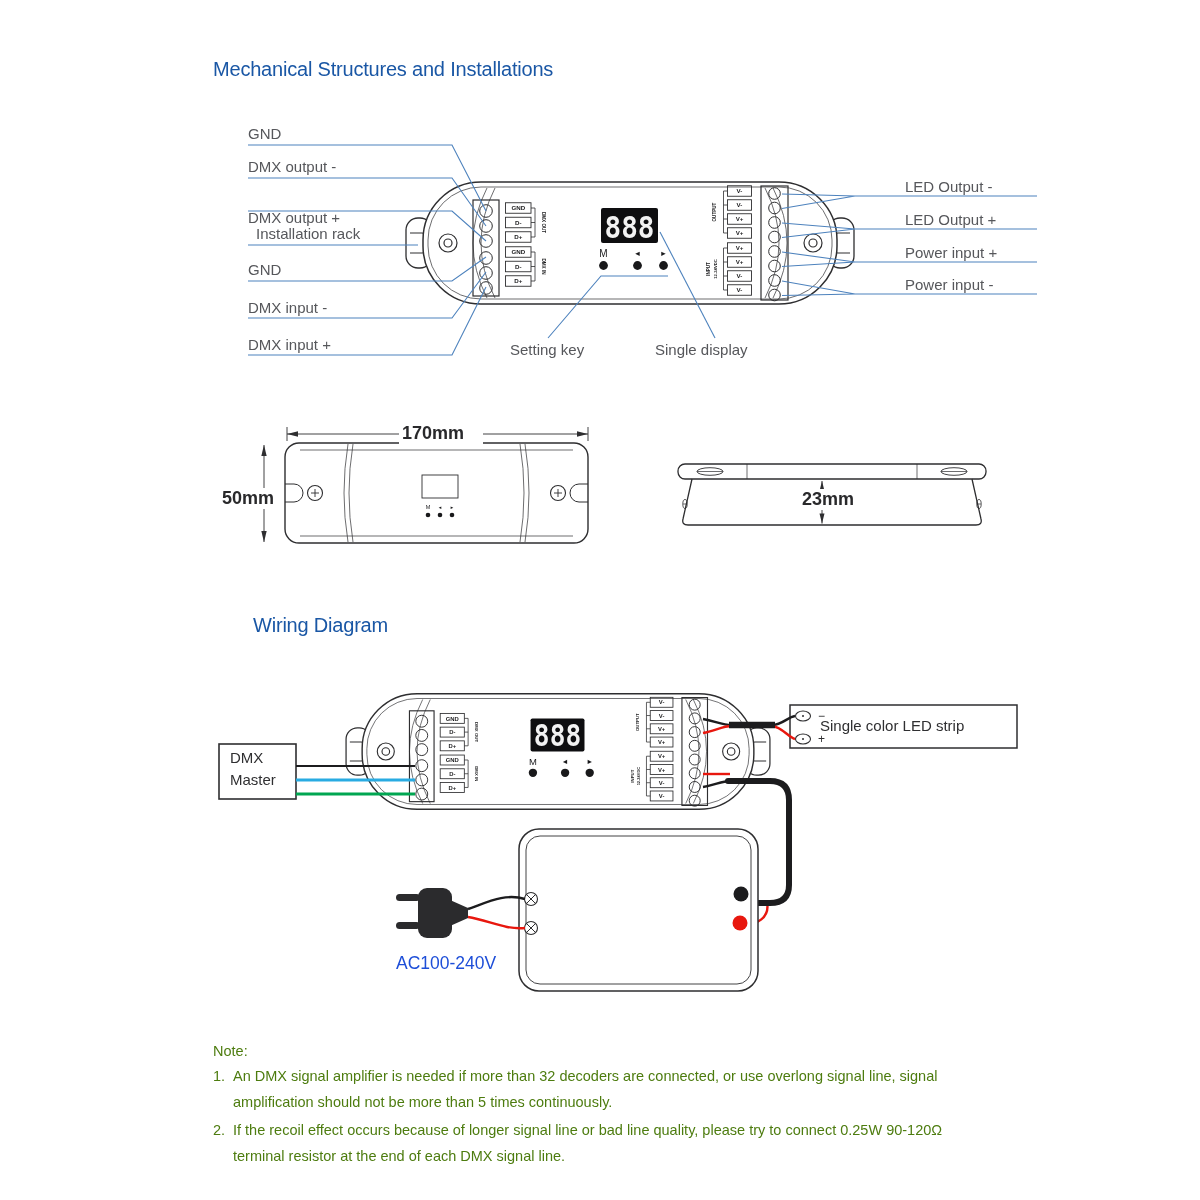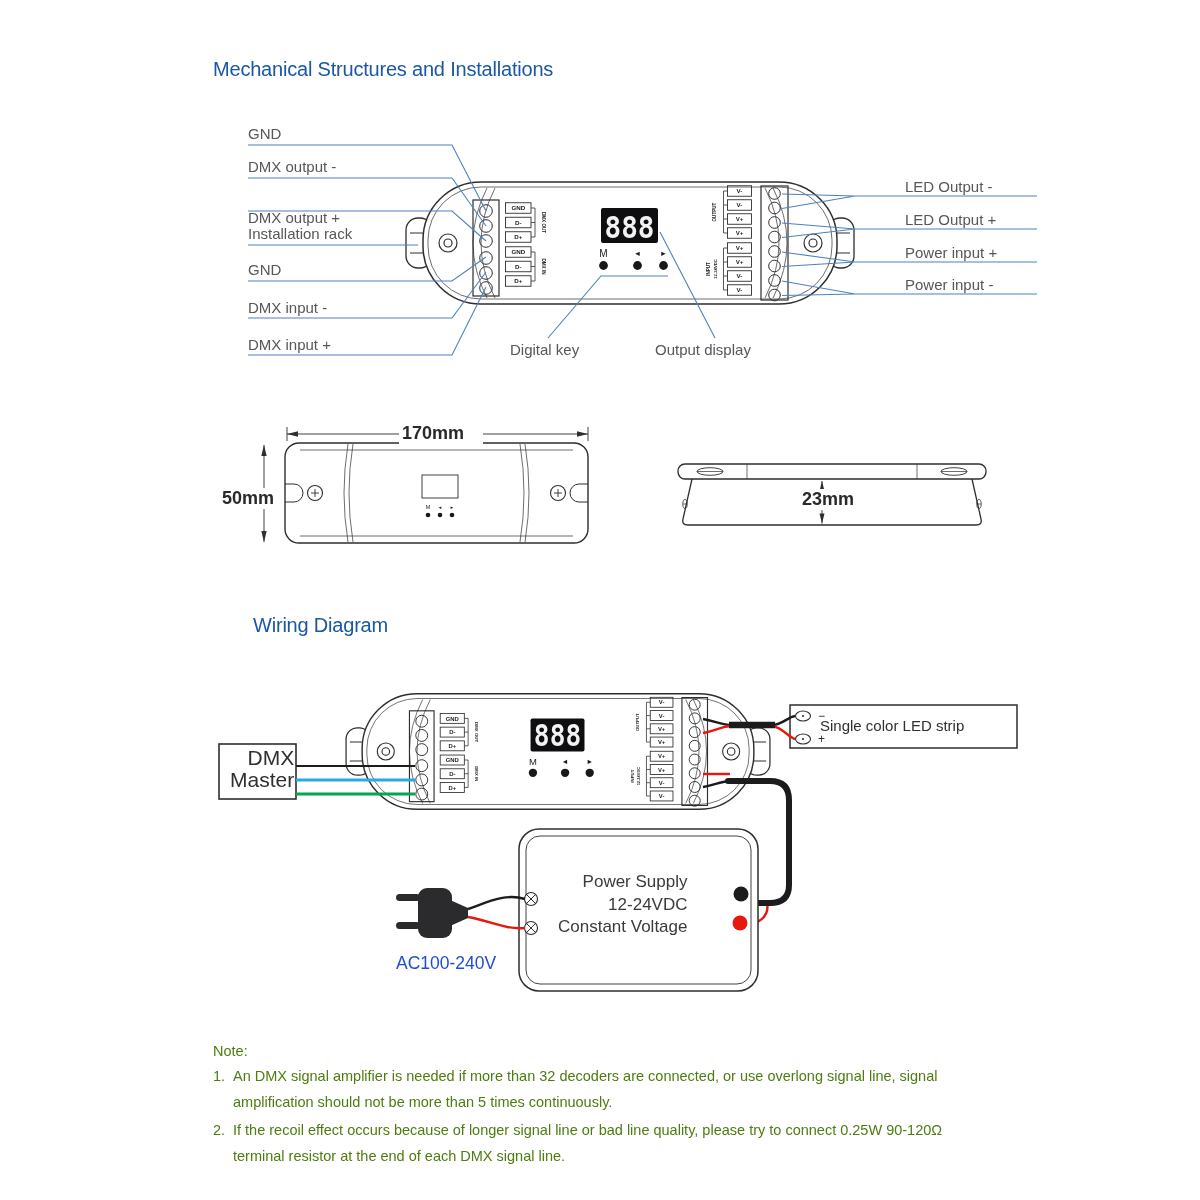--- a/index.html
+++ b/index.html
@@ -1,23 +1,23 @@
 <!DOCTYPE html>
 <html><head>
 <meta charset="utf-8">
 <style>
   html,body{margin:0;padding:0;background:#fff;}
   #page{position:relative;width:1200px;height:1200px;background:#fff;overflow:hidden;
         font-family:"Liberation Sans",sans-serif;color:#525357;}
-  .abs{position:absolute;text-align:right;}
+  .abs{position:absolute;}
   svg{position:absolute;overflow:visible;}
   .h1{font-size:20px;letter-spacing:-0.2px;font-weight:500;color:#1a57a5;}
   .lbl{font-size:15px;color:#56575b;white-space:nowrap;}
   .dim{font-size:18px;font-weight:600;color:#29292b;background:#fff;padding:0 3px;white-space:nowrap;}
-  .boxtxt{font-size:21px;color:#2f2f31;line-height:22px;white-space:nowrap;}
+  .boxtxt{font-size:15px;color:#2f2f31;line-height:22px;white-space:nowrap;}
   .pstxt{font-size:17px;color:#3a3a3c;line-height:22.5px;white-space:nowrap;}
   .note{font-size:14.5px;color:#4d7c0f;line-height:26px;}
   .noterow{position:absolute;left:213px;width:760px;display:flex;}
   .noterow .n{width:20px;flex:0 0 20px;}
   .noterow .t{flex:1;}
   .ctr{text-align:left;}
 </style>
 </head>
 <body>
 
@@ -139,30 +139,30 @@
       <path d="M 797,142 H 615 L 542,132 M 615,142 L 542,146.5"></path>
       <path d="M 797,174 H 615 L 542,161 M 615,174 L 542,175.5"></path>
       <path d="M 428,156 H 361 L 308,218"></path>
       <path d="M 420,112 L 475,218"></path>
     </g>
   </svg>
 
   <div class="abs lbl" style="left:248px;top:125px;z-index:4;">GND</div>
   <div class="abs lbl" style="left:248px;top:158px;z-index:4;">DMX output -</div>
   <div class="abs lbl" style="left:248px;top:209px;z-index:4;">DMX output +</div>
-  <div class="abs lbl" style="left:248px;top:225px;z-index:4;">Installation rack</div>
+  <div class="abs lbl" style="left:256px;top:225px;z-index:4;">Installation rack</div>
   <div class="abs lbl" style="left:248px;top:261px;z-index:4;">GND</div>
   <div class="abs lbl" style="left:248px;top:299px;z-index:4;">DMX input -</div>
   <div class="abs lbl" style="left:248px;top:336px;z-index:4;">DMX input +</div>
   <div class="abs lbl" style="left:905px;top:178px;z-index:4;">LED Output -</div>
   <div class="abs lbl" style="left:905px;top:211px;z-index:4;">LED Output +</div>
   <div class="abs lbl" style="left:905px;top:244px;z-index:4;">Power input +</div>
   <div class="abs lbl" style="left:905px;top:276px;z-index:4;">Power input -</div>
-  <div class="abs lbl" style="left:510px;top:341px;z-index:4;">Digital key</div>
-  <div class="abs lbl" style="left:655px;top:341px;z-index:4;">Output display</div>
+  <div class="abs lbl" style="left:510px;top:341px;z-index:4;">Setting key</div>
+  <div class="abs lbl" style="left:655px;top:341px;z-index:4;">Single display</div>
 
   <svg style="left:210px;top:415px;width:790px;height:140px;" viewBox="0 0 790 140">
 
     <g fill="none" stroke="#2e2e30">
       <rect x="75" y="28" width="303" height="100" rx="14" stroke-width="1.4"></rect>
       <path d="M 90,35 H 363 M 90,121 H 363" stroke-width="0.7"></path>
       <path d="M 138,29 Q 130,78 138,127 M 143,29 Q 135,78 143,127" stroke-width="0.7"></path>
       <path d="M 310,29 Q 318,78 310,127 M 315,29 Q 323,78 315,127" stroke-width="0.7"></path>
       <circle cx="105" cy="78" r="7.5" stroke-width="1.1"></circle>
         <path d="M 101,78 h 8 M 105,74 v 8" stroke-width="0.9"></path>
@@ -371,25 +371,20 @@
       <rect x="208" y="208" width="34" height="50" rx="9" fill="#2b2b2d"></rect>
       <polygon points="240,220 258,228 258,238 240,246" fill="#2b2b2d"></polygon>
     </g>
   </svg>
 
   <div class="abs boxtxt" style="left:230px;top:747px;z-index:4;">
     <div>DMX</div>
     <div>Master</div>
   </div>
   <div class="abs ctr" style="left:820px;top:717px;width:192px;font-size:15px;color:#2f2f31;z-index:4;white-space:nowrap;">Single color LED strip</div>
-  <div class="abs pstxt" style="left:558px;top:871px;z-index:4;">
-    <div>Power Supply</div>
-    <div>12-24VDC</div>
-    <div>Constant Voltage</div>
-  </div>
   <div class="abs" style="left:396px;top:953px;font-size:17.5px;color:#1d4ed8;z-index:4;">AC100-240V</div>
 
   <div class="abs note" style="left:213px;top:1038px;">Note:</div>
   <div class="noterow note" style="top:1063px;">
     <span class="n">1.</span>
     <span class="t">An DMX signal amplifier is needed if more than 32 decoders are connected, or use overlong signal line, signal amplification should not be more than 5 times continuously.</span>
   </div>
   <div class="noterow note" style="top:1117px;">
     <span class="n">2.</span>
     <span class="t">If the recoil effect occurs because of longer signal line or bad line quality, please try to connect 0.25W 90-120Ω terminal resistor at the end of each DMX signal line.</span>

